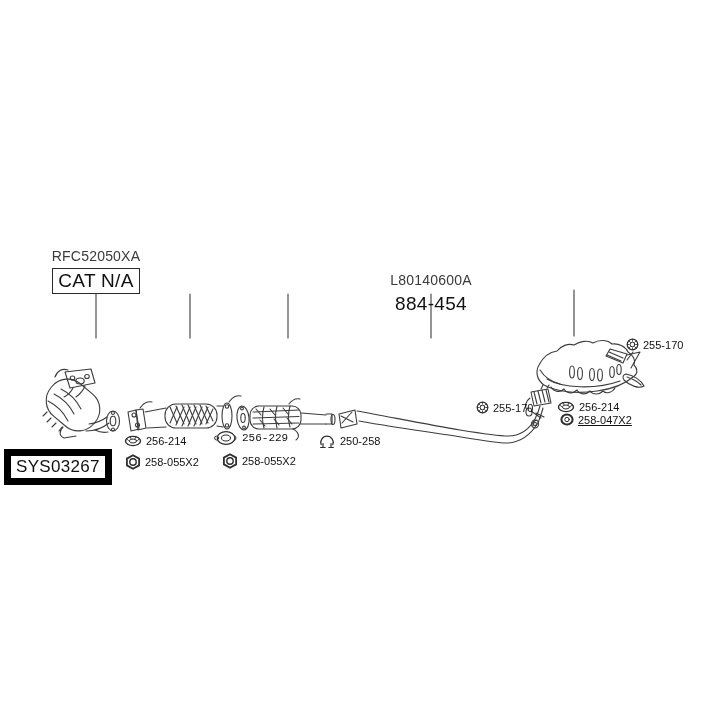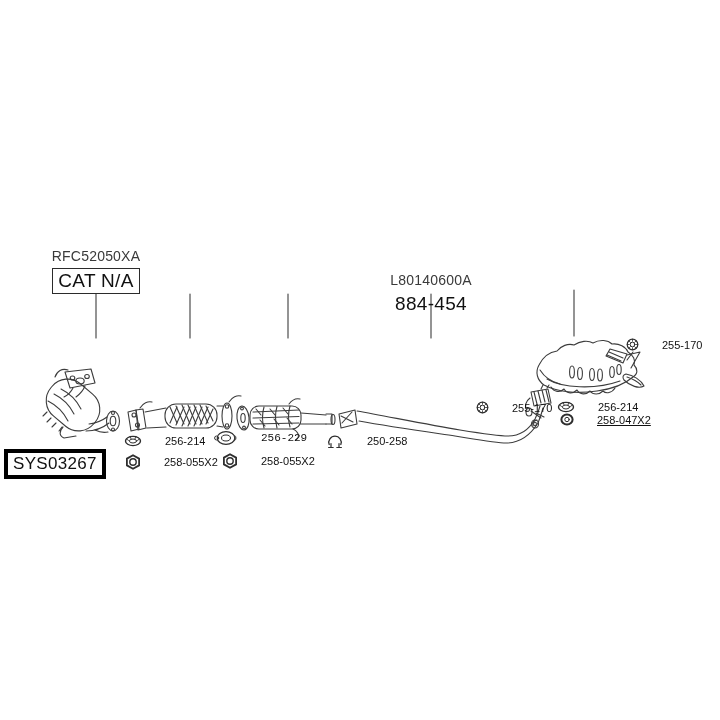--- a/index.html
+++ b/index.html
@@ -7,28 +7,28 @@
           font-family:"Liberation Sans",sans-serif;color:#1a1a1a;}
   .art{position:absolute;left:0;top:0;width:720px;height:720px;}
   .art path,.art rect,.art ellipse,.art circle,.art line{fill:none;stroke:#3c3c3c;stroke-width:1.1;stroke-linecap:round;stroke-linejoin:round;}
   .leader{stroke:#5a5a5a;stroke-width:1;}
   .top-label{position:absolute;width:120px;text-align:center;}
   .top-label .code{font-size:14px;color:#3a3a3a;letter-spacing:0.2px;white-space:nowrap;}
   .top-label .num{display:inline-block;margin-top:4px;font-size:19px;color:#111;letter-spacing:0.3px;white-space:nowrap;line-height:24px;}
   .top-label .num.boxed{border:1px solid #2b2b2b;padding:0 5px;}
   .tl0{left:36px;top:248px;} .tl1{left:130px;top:248px;} .tl2{left:228px;top:248px;}
   .tl3{left:371px;top:248px;margin-top:24px;} .tl4{left:515px;top:248px;}
-  .sys-id{position:absolute;left:4px;top:449px;border:4px solid #000000;padding:0 5px;
+  .sys-id{position:absolute;left:4px;top:449px;border:7px solid #000000;padding:0 5px;
           font-size:17px;line-height:22px;color:#111;letter-spacing:0.3px;background:#fff;}
-  .part-label{position:absolute;display:flex;align-items:center;gap:23px;font-size:11px;color:#111;white-space:nowrap;}
+  .part-label{position:absolute;display:flex;align-items:center;gap:4px;font-size:11px;color:#111;white-space:nowrap;}
   .part-label svg{display:block;}
   .part-label svg *{fill:none;stroke:#2e2e2e;stroke-linecap:round;stroke-linejoin:round;}
   .pl0{left:124px;top:435px;} .pl1{left:125px;top:454px;}
   .pl2{left:214px;top:430px;font-family:Liberation Mono, monospace;} .pl3{left:222px;top:453px;}
-  .pl4{left:326px;top:433px;text-align:right;} .pl5{left:476px;top:401px;}
+  .pl4{left:318px;top:433px;text-align:right;} .pl5{left:476px;top:401px;}
   .pl6{left:557px;top:401px;} .pl7{left:560px;top:413px;text-decoration:underline;}
   .pl8{left:626px;top:338px;}
 </style>
 </head>
 <body>
 
 <div class="canvas">
 
   <svg class="art" viewBox="0 0 720 720">
 

